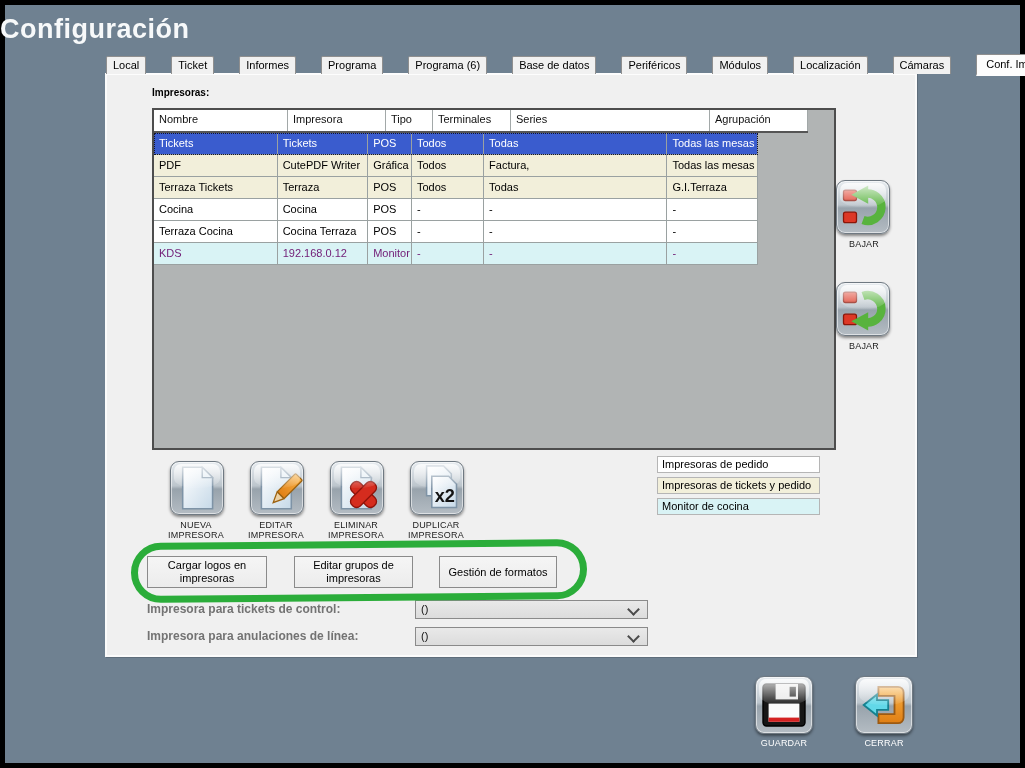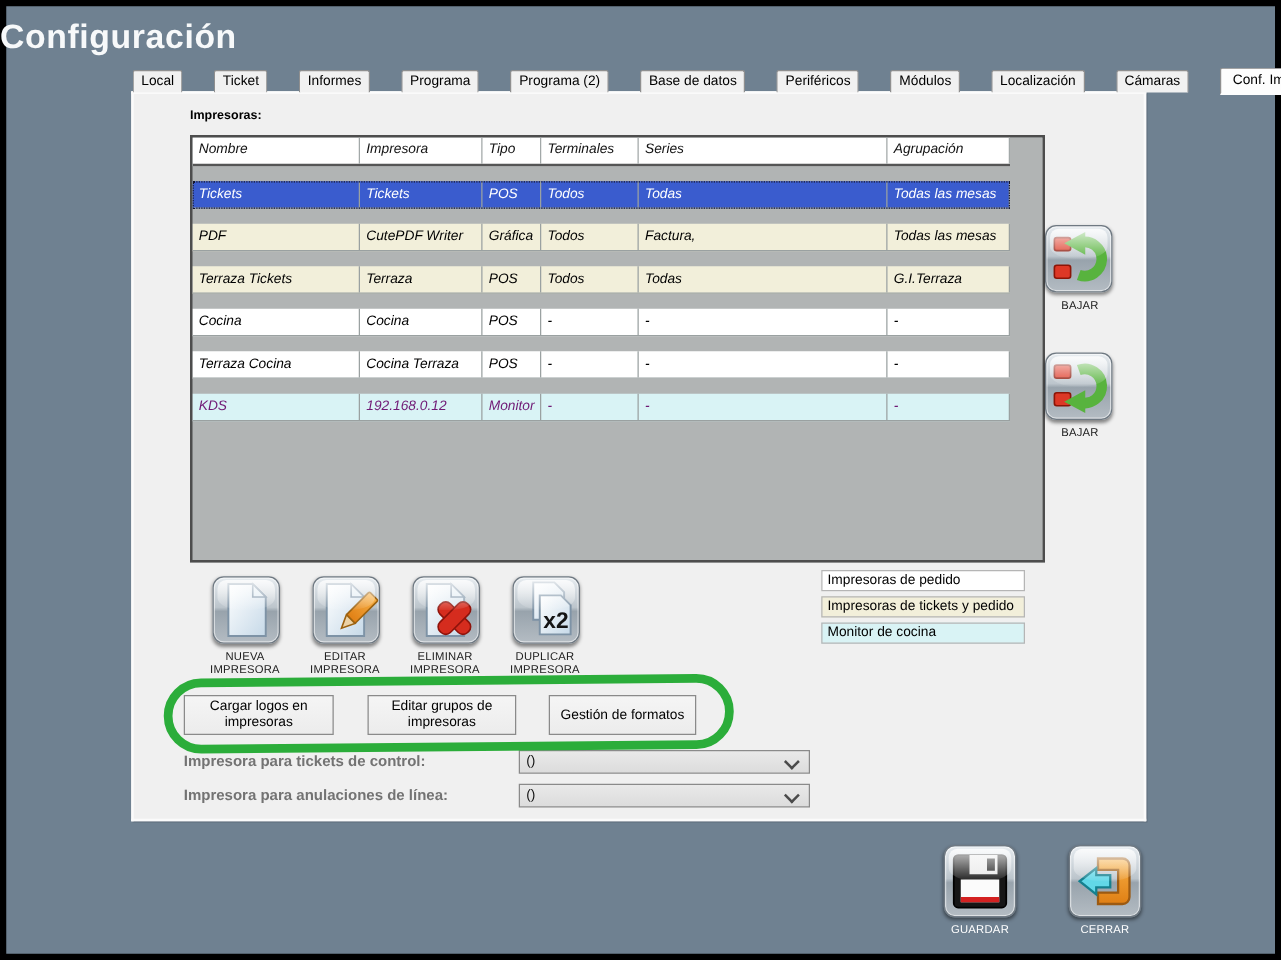--- a/index.html
+++ b/index.html
@@ -28,25 +28,25 @@
   .panel {
     position:absolute; left:105px; top:73px; width:812px; height:584px;
     background:#f0f0f0; box-sizing:border-box;
     border:2px solid #fbfbfb; border-top:2px solid #fdfdfd;
     box-shadow:1px 1px 0 rgba(0,0,0,.15); z-index:1;
   }
   .section-label { position:absolute; left:152px; top:87px; font-size:10px; font-weight:bold; color:#000; z-index:2; }
   
   .table-wrap {
     position:absolute; left:152px; top:108px; width:684px; height:342px;
-    background:#b1b4b4; border:2px solid #4d4d4d; box-sizing:border-box; z-index:2; overflow:hidden;font-style:italic;
+    background:#b1b4b4; border:2px solid #4d4d4d; box-sizing:border-box; z-index:2; overflow:hidden;
   }
   .thead { display:flex; width:654px; height:21px; background:#ffffff; border-bottom:2px solid #555; }
   .hcell { font-size:11px; color:#111; padding:3px 0 0 5px; box-sizing:border-box; border-right:1px solid #a2a8a8; overflow:hidden; white-space:nowrap; }
-  .trow { display:flex; width:654px; height:22px; border-bottom:1px solid #9aa1a1; box-sizing:border-box;margin-top:12px; }
+  .trow { display:flex; width:604px; height:22px; border-bottom:1px solid #9aa1a1; box-sizing:border-box; }
   .trow.selected { outline:1px dotted #14142a; outline-offset:-1px; }
   .tcell { font-size:11px; padding:4px 0 0 5px; box-sizing:border-box; border-right:1px solid #9aa1a1; overflow:hidden; white-space:nowrap; }
   .c0{width:134px}.c1{width:98px}.c2{width:47px}.c3{width:78px}.c4{width:199px}.c5{width:98px}
   .scroll-strip { position:absolute; right:0; top:0; width:26px; height:100%; background:#b1b4b4; }
   
   .icon-btn {
     position:absolute; width:54px; height:54px; border-radius:9px; box-sizing:border-box;
     border:1px solid #6f7982;
     background:linear-gradient(180deg,#e7ecf0 0%,#bcc5cc 46%,#98a3ac 52%,#b4bcc3 100%);
     box-shadow:0 2px 3px rgba(0,0,0,.45), inset 0 0 0 1px rgba(255,255,255,.55);
@@ -113,21 +113,21 @@
 <div id="app">
   <div class="window" style="background: rgb(111, 129, 145);"></div>
 
   <div class="title">Configuración</div>
 
   <div class="tabs">
     <div class="tab">Local</div>
     <div class="tab">Ticket</div>
     <div class="tab">Informes</div>
     <div class="tab">Programa</div>
-    <div class="tab">Programa (2)</div>
+    <div class="tab">Programa (6)</div>
     <div class="tab">Base de datos</div>
     <div class="tab">Periféricos</div>
     <div class="tab">Módulos</div>
     <div class="tab">Localización</div>
     <div class="tab">Cámaras</div>
     <div class="tab active">Conf. Impresoras</div>
   </div>
 
   <div class="panel"></div>
 

